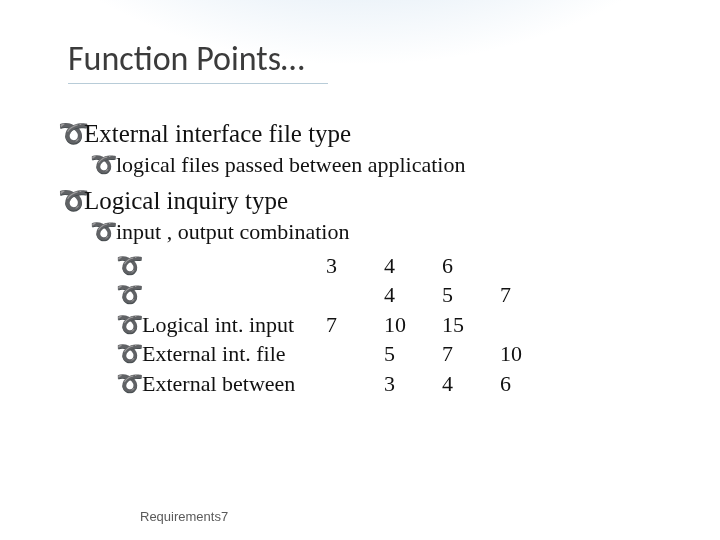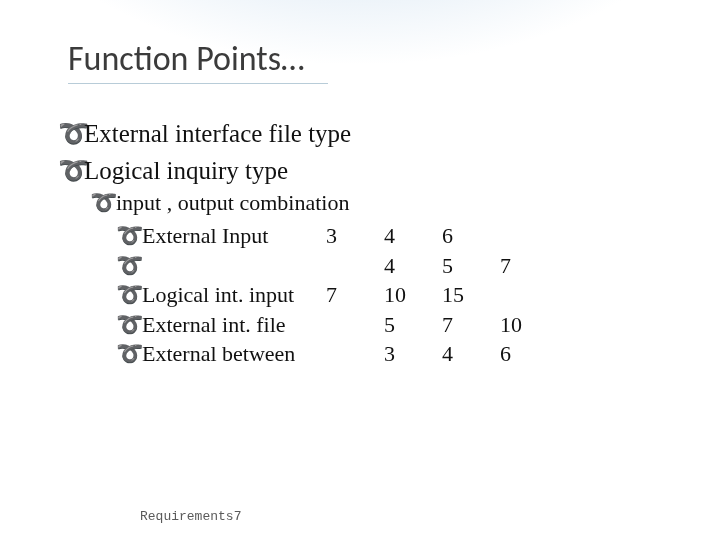--- a/index.html
+++ b/index.html
@@ -80,53 +80,55 @@
     text-align: left;
   }
   .footer {
     position: absolute;
     bottom: 16px;
     left: 0;
     width: 720px;
     display: flex;
     box-sizing: border-box;
     padding: 0 48px 0 140px;
-    font-family: Liberation Mono, monospace;
+    font-family: Liberation Sans, sans-serif;
     font-size: 13px;
     color: #5a5a5a;
   }
 </style>
 </head>
 <body>
 
 <div class="slide">
 
   <div class="title">Function Points…</div>
 
   <div class="content">
 
     <div class="lvl1">
       <span class="bullet">➰</span><span>External interface file type</span>
     </div>
+    <div class="lvl2">
+      <span class="bullet">➰</span><span>logical files passed between application</span>
+    </div>
 
     <div class="lvl1">
       <span class="bullet">➰</span><span>Logical inquiry type</span>
     </div>
     <div class="lvl2">
       <span class="bullet">➰</span><span>input , output combination</span>
     </div>
 
     <div class="weights-block">
 
       <div class="weights-rows">
 
         <div class="wrow">
           <div class="wlabel">
             <span class="bullet">➰</span>
-              <span>External Input</span>
           </div>
           <div class="wc">3</div>
           <div class="wc">4</div>
           <div class="wc">6</div>
           <div class="wc"></div>
         </div>
 
         <div class="wrow">
           <div class="wlabel">
             <span class="bullet">➰</span>

